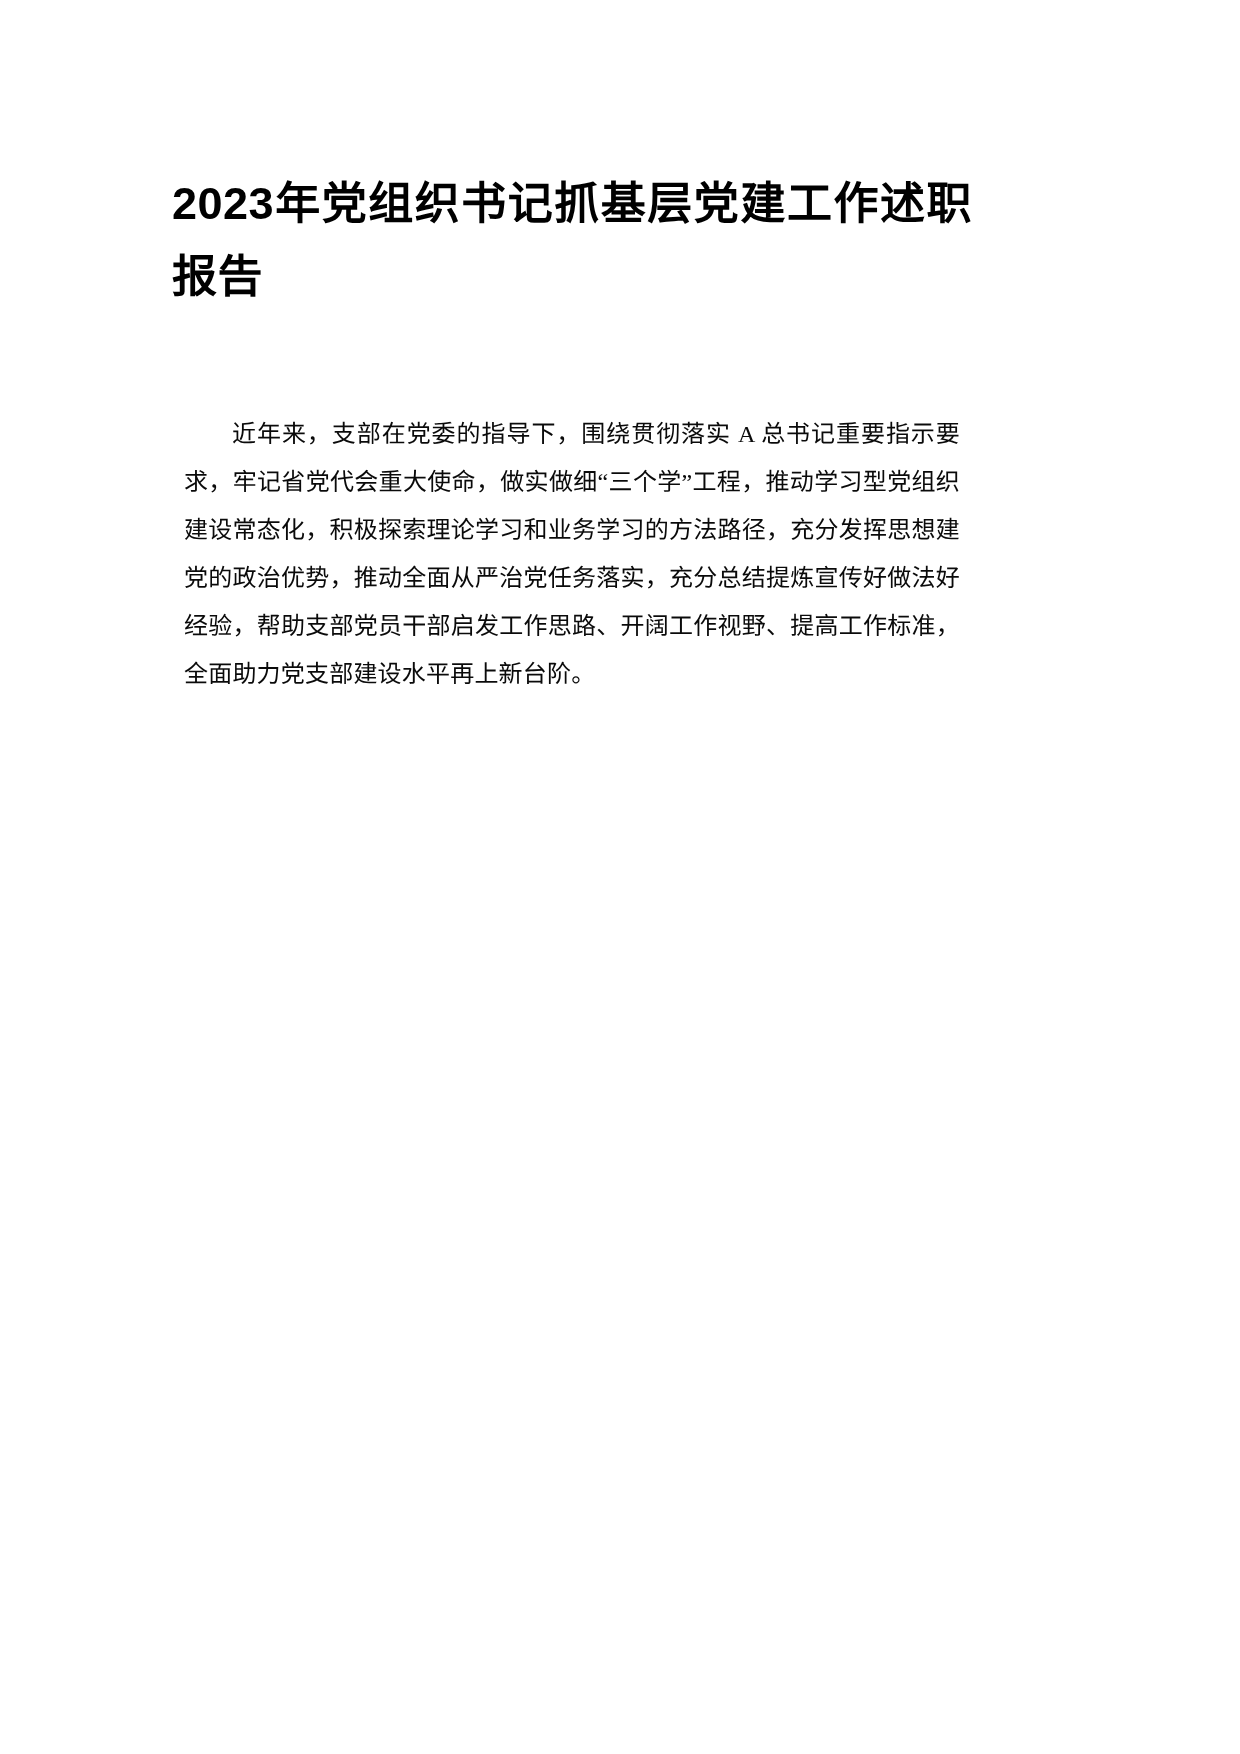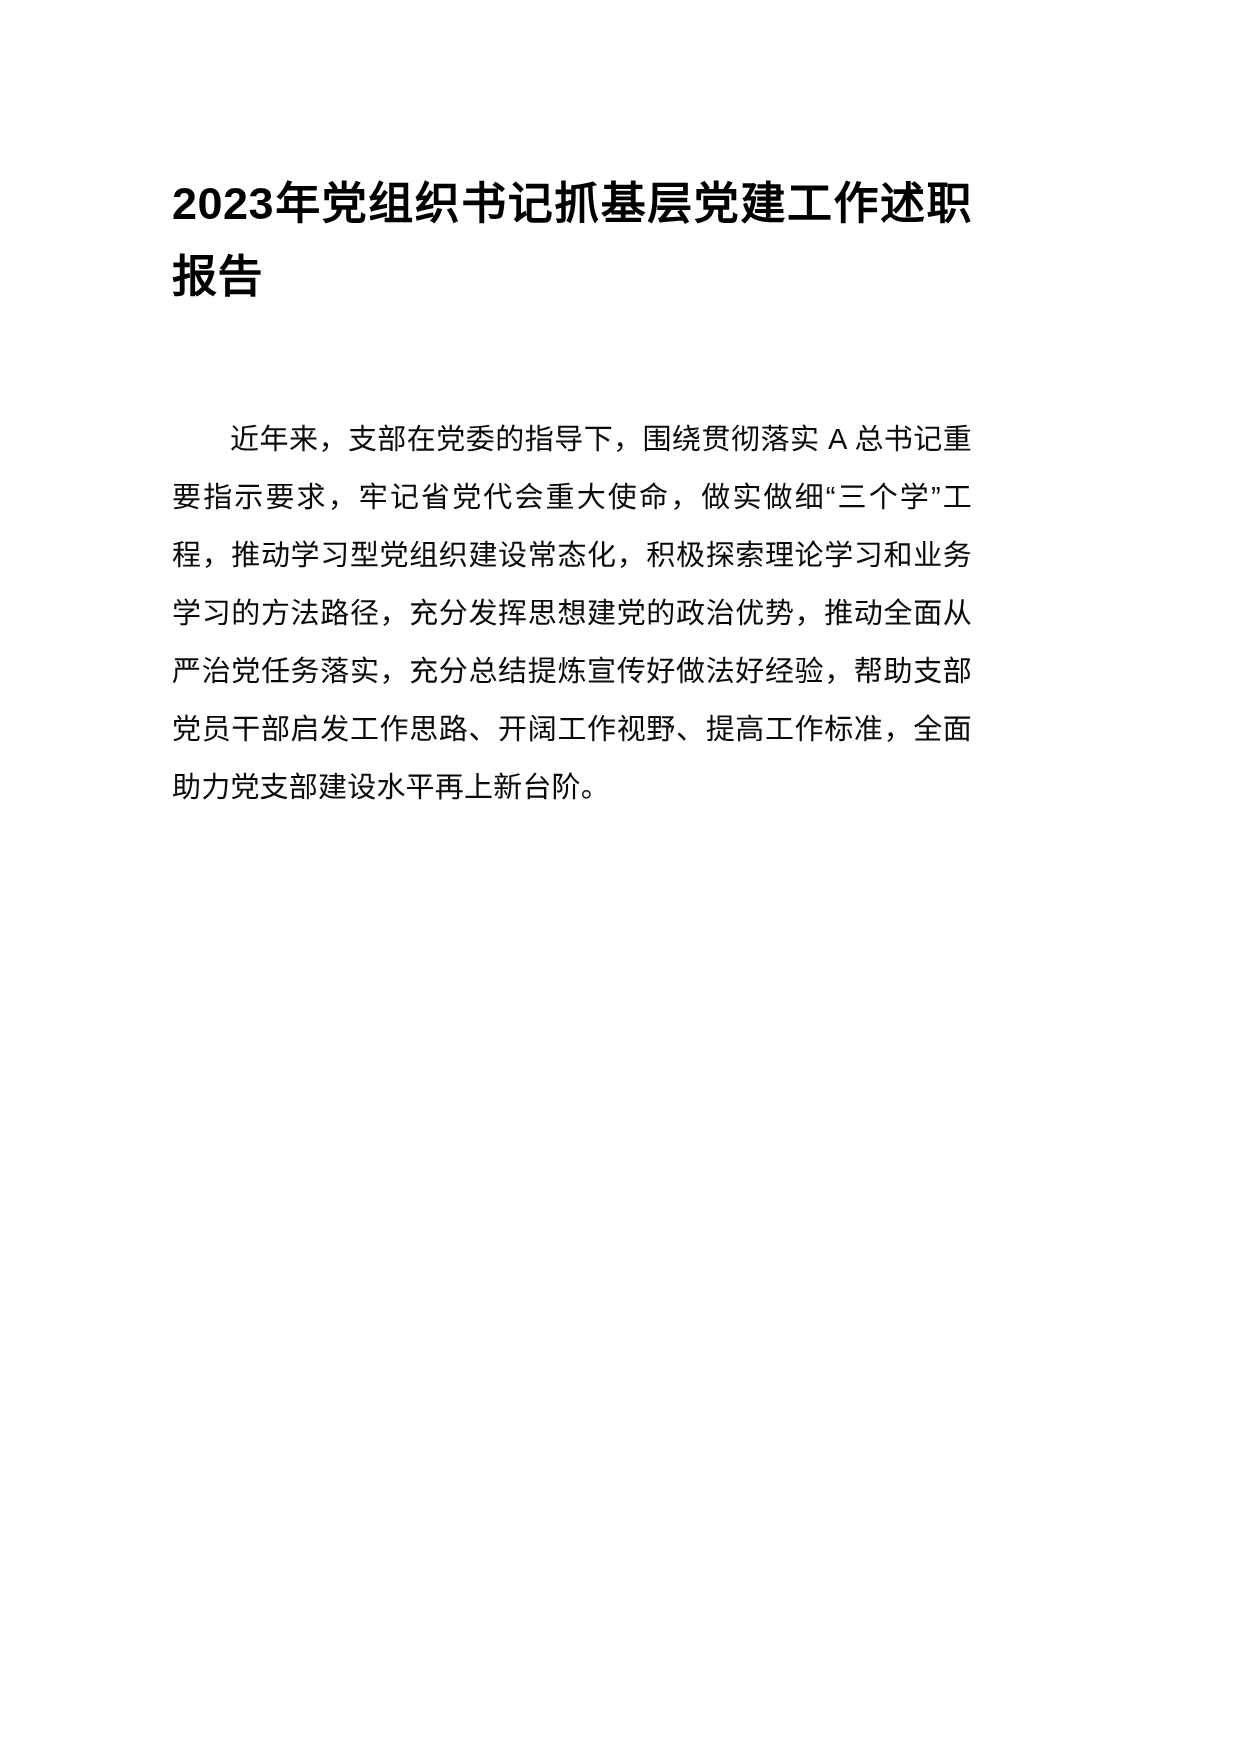--- a/index.html
+++ b/index.html
@@ -39,31 +39,32 @@
     text-justify: inter-character;
     word-break: break-all;
     color: #000000;
   }
 
   .body-block {
     margin-top: 96px;
   }
 
   .para {
-    margin: 0;
-    font-size: 29px;
+    margin: 12px;
+    font-size: 24px;
     line-height: 2.0;
     letter-spacing: 0.2px;
     text-align: justify;
     text-align-last: left;
     text-justify: inter-character;
     word-break: break-all;
     text-indent: 2em;
     color: #0a0a0a;
     font-weight: 400;
+    font-family: Liberation Serif, serif;
   }
 
   .para + .para {
     margin-top: 42px;
   }
 </style>
 </head>
 <body>
 
 <div class="page">

